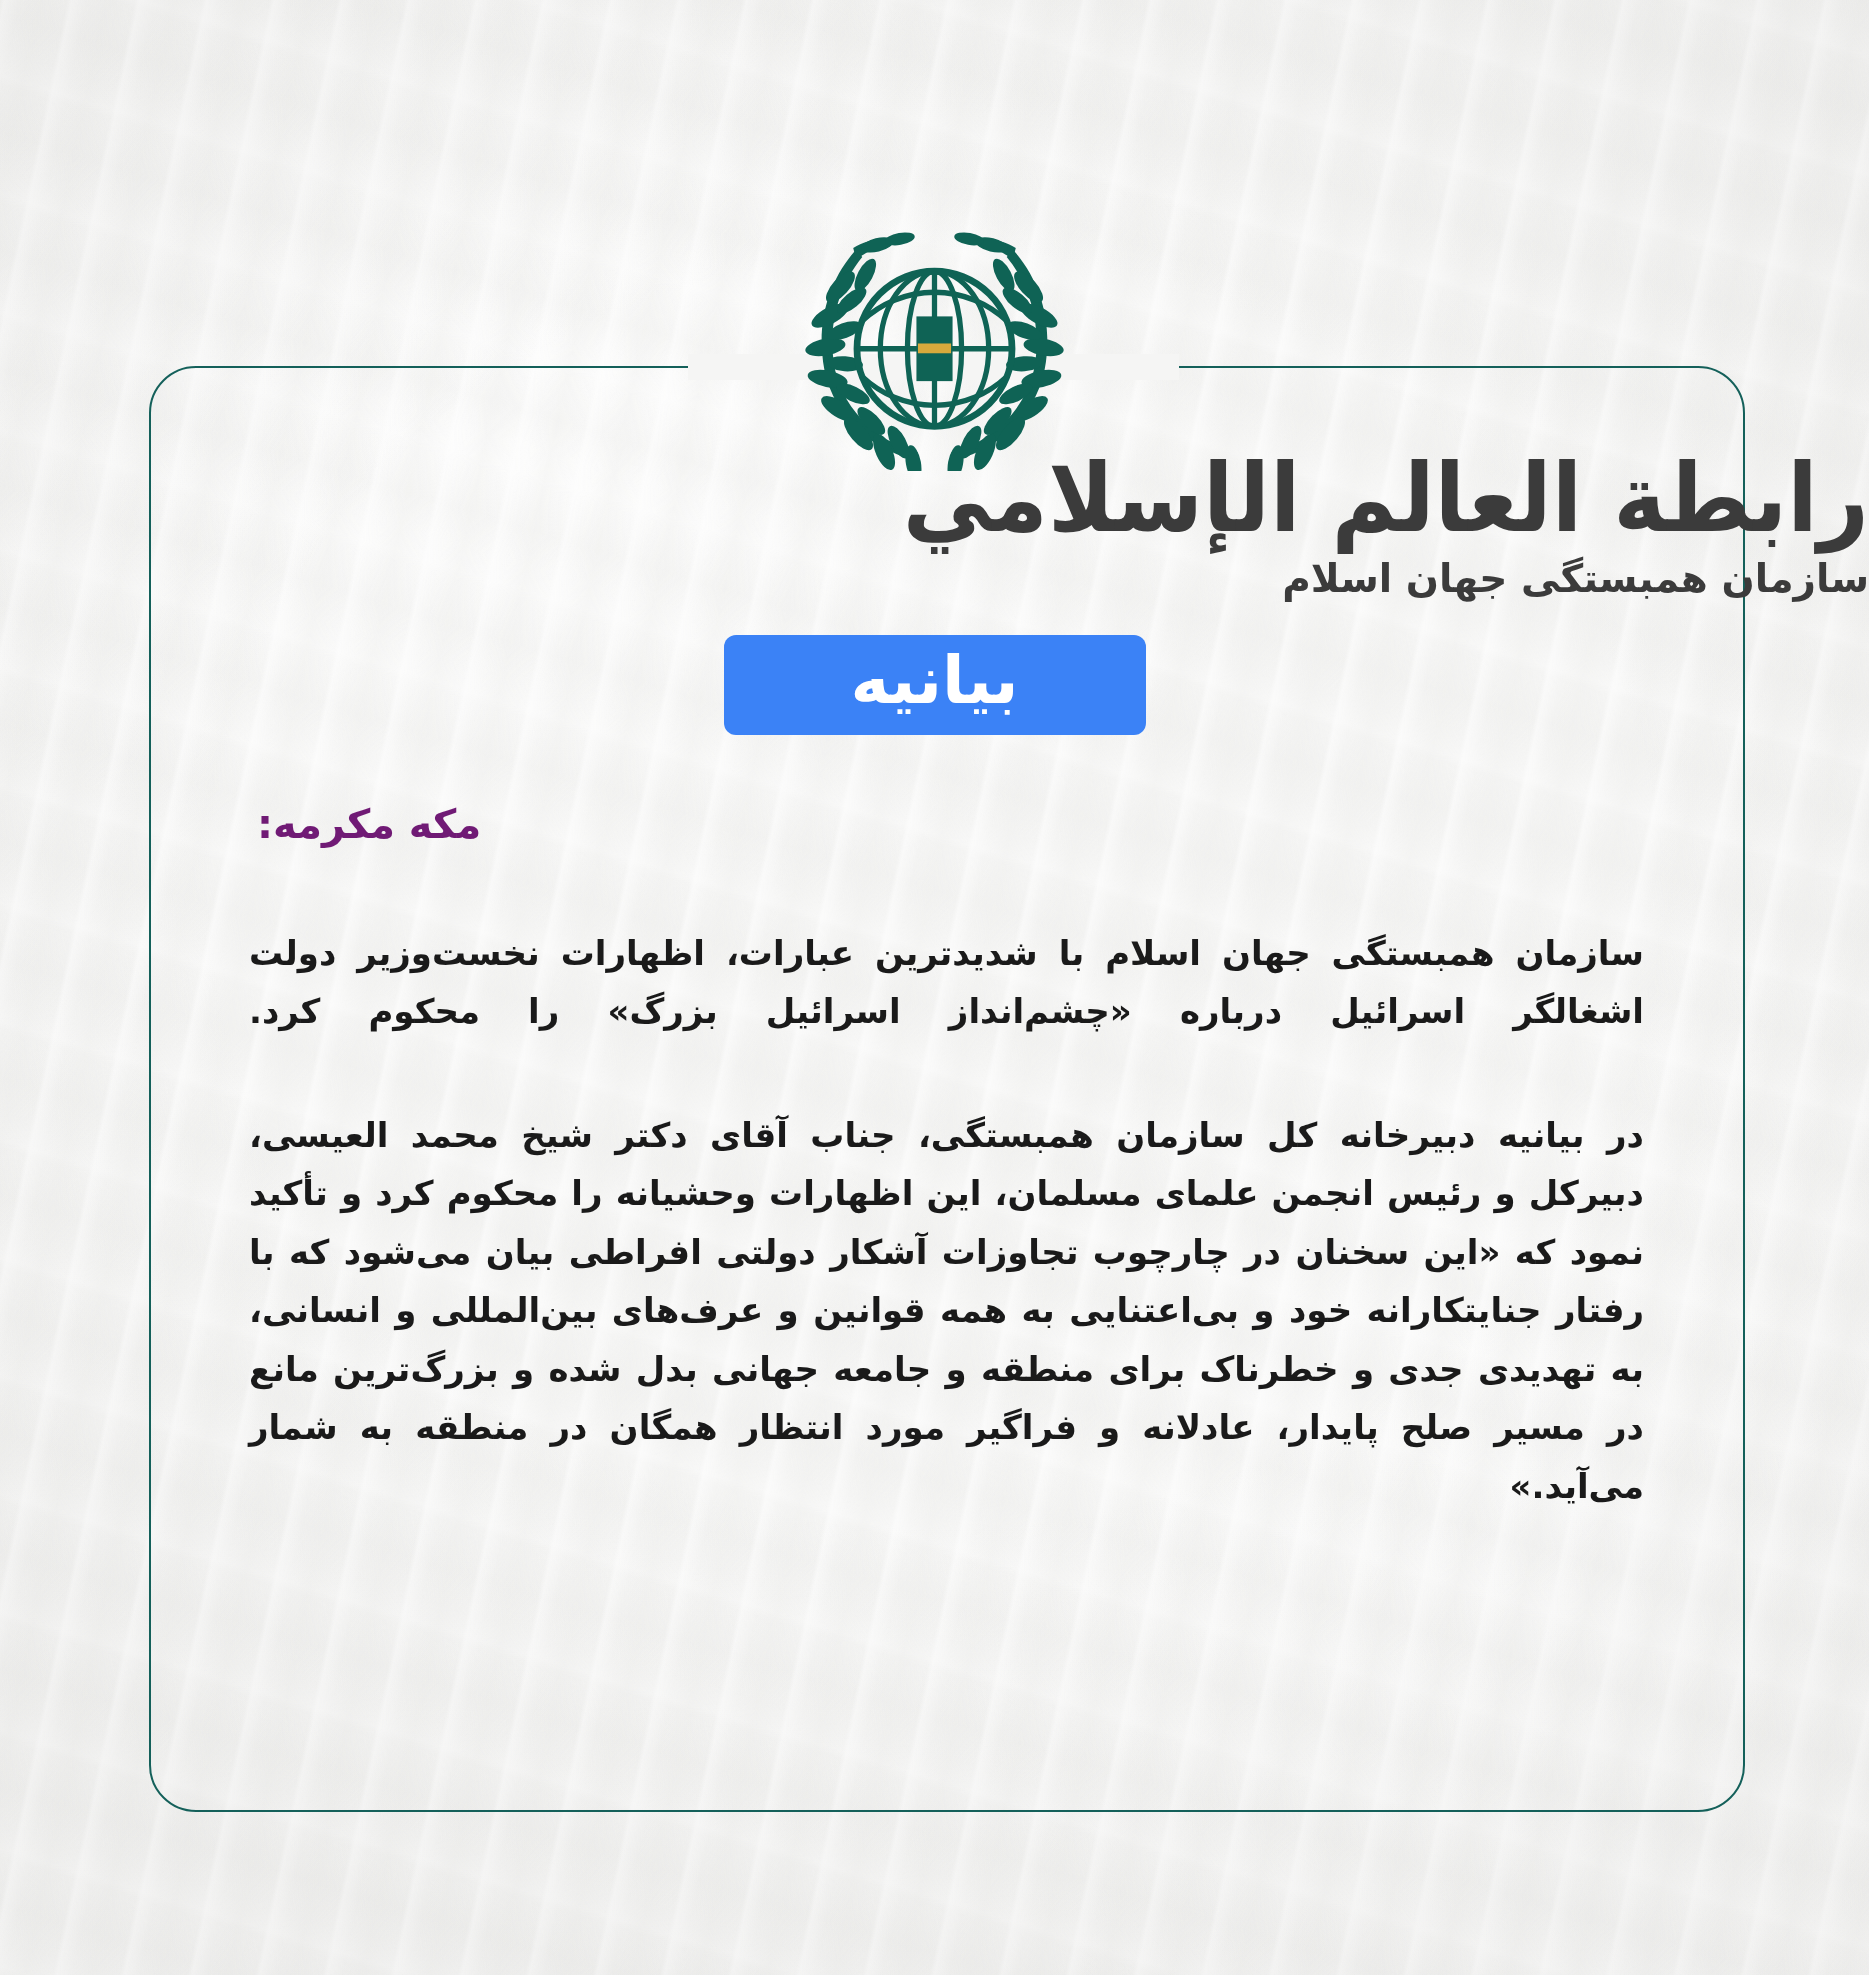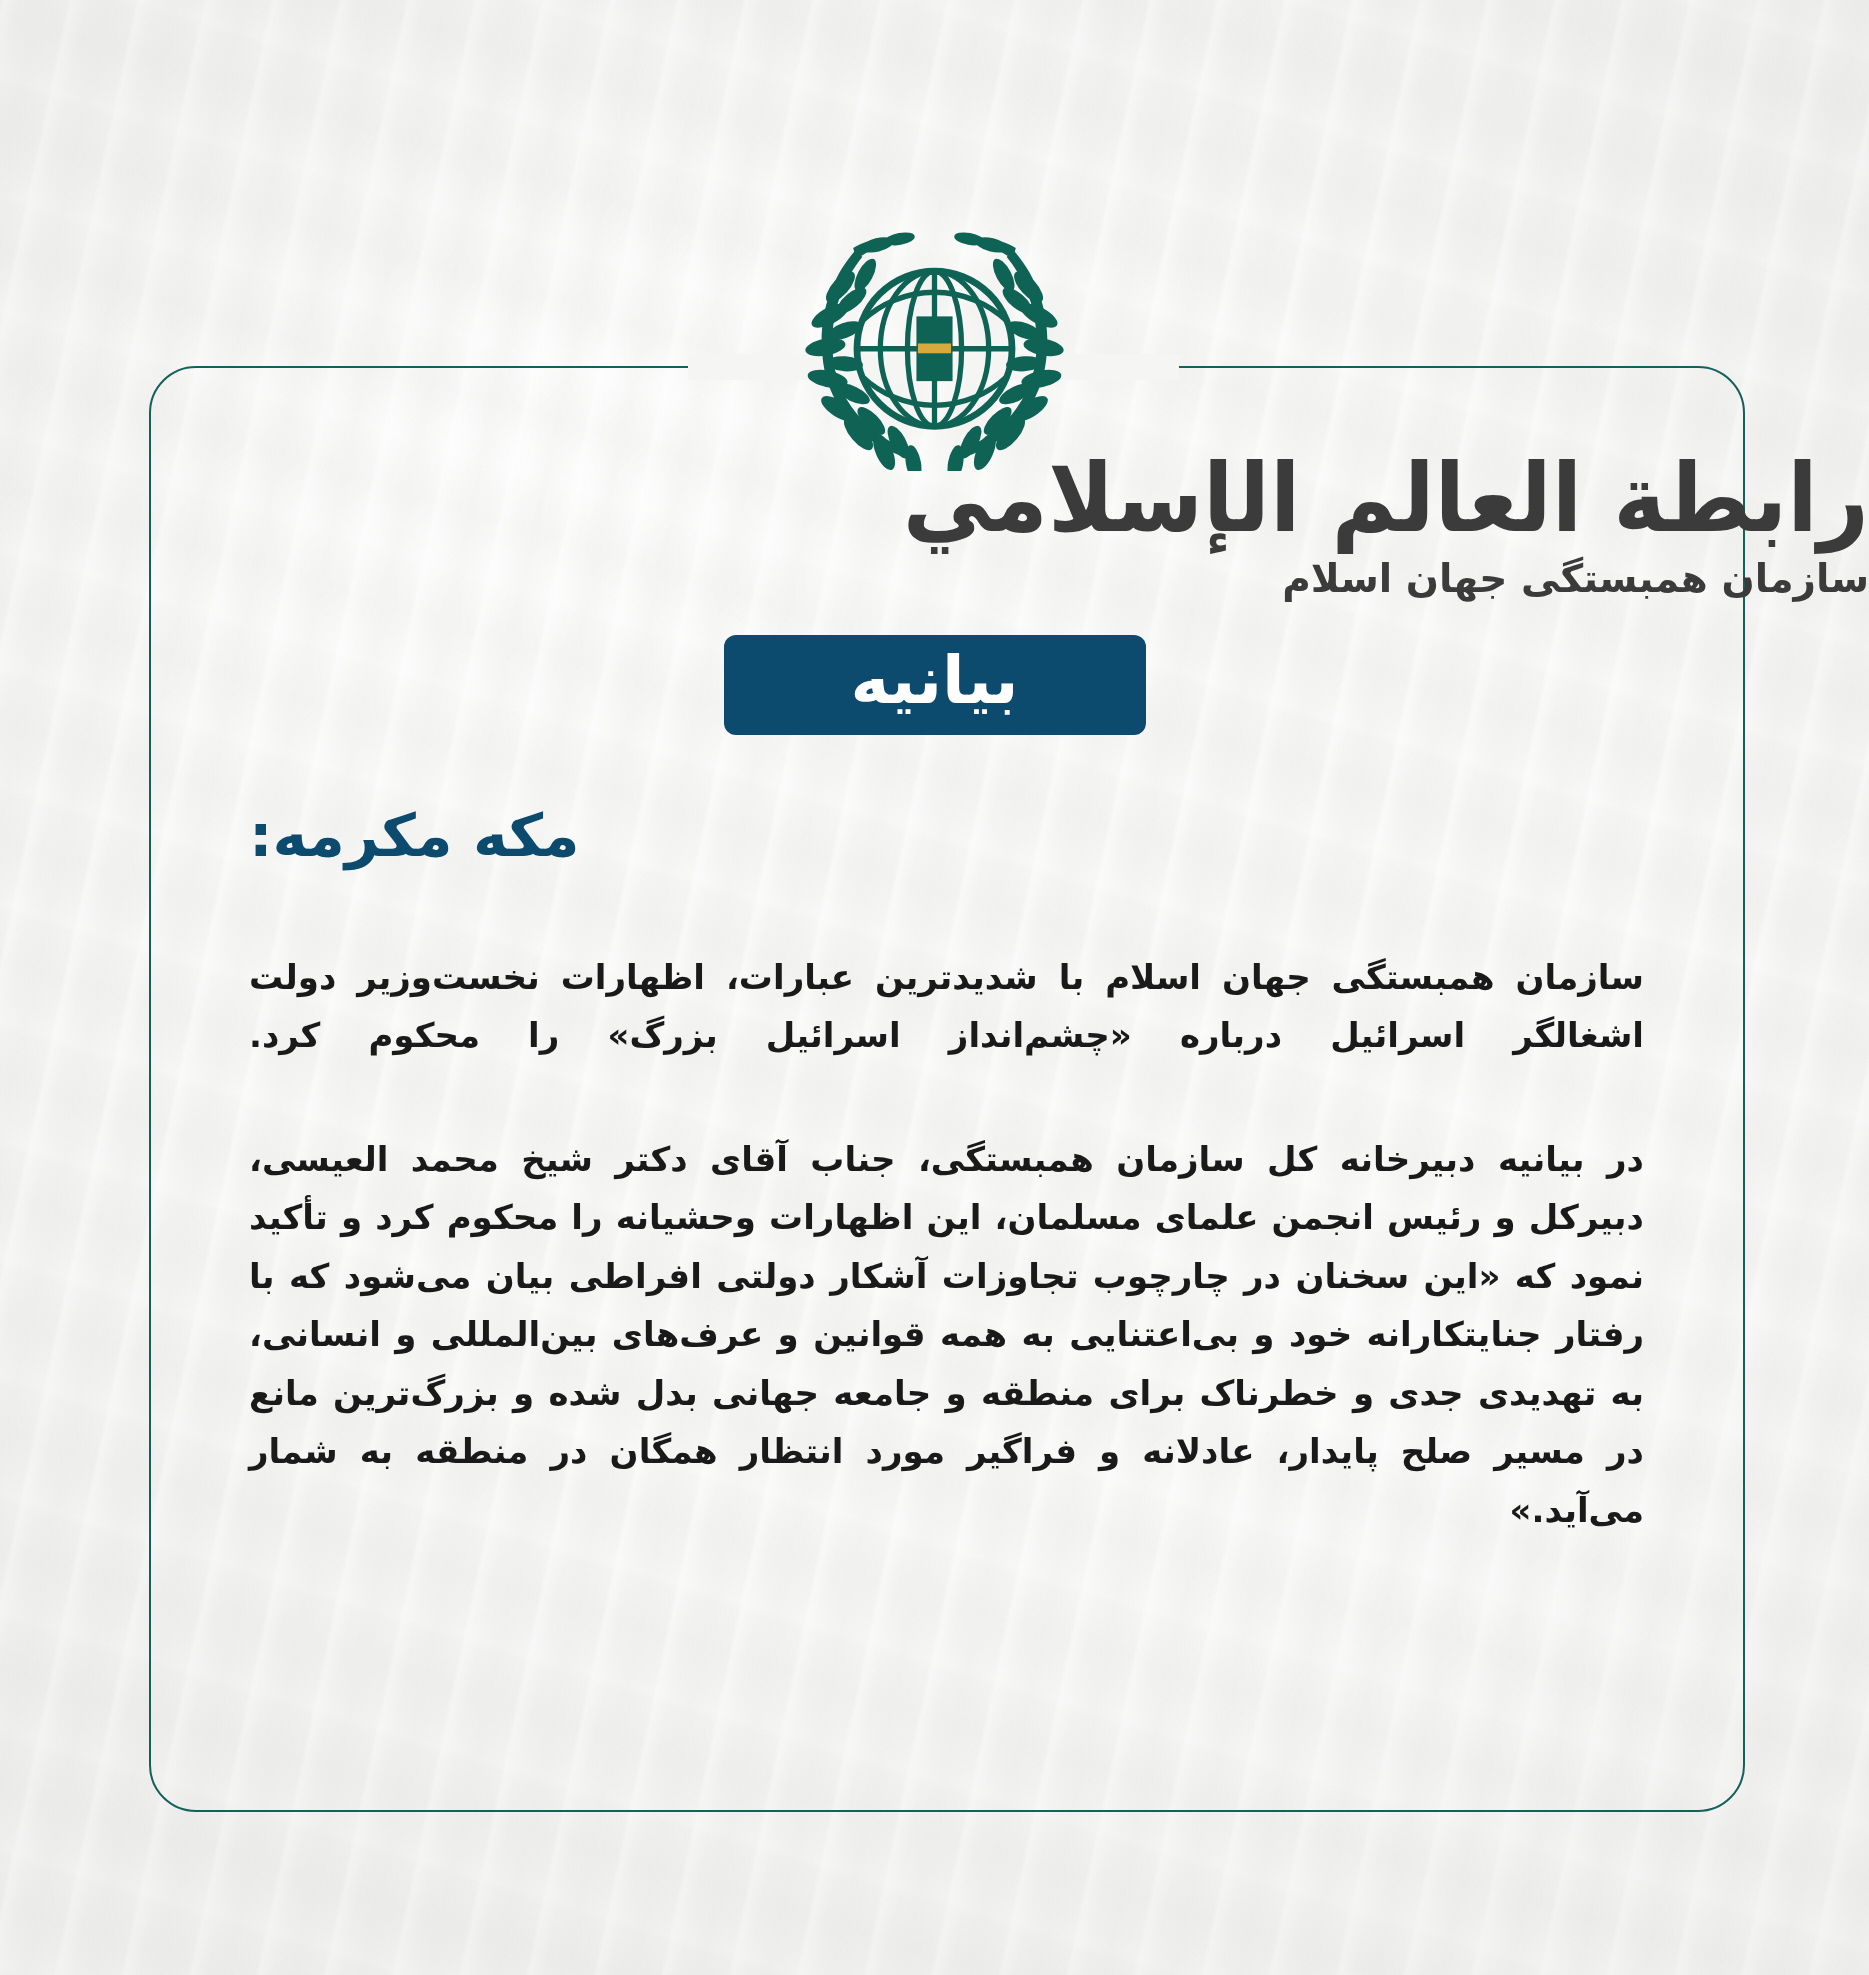--- a/index.html
+++ b/index.html
@@ -109,21 +109,21 @@
   
   .badge-wrap {
     position: absolute;
     left: 0; right: 0;
     top: 635px;
     display: flex;
     justify-content: center;
     z-index: 3;
   }
   .badge {
-    background: #0c4a6e;
+    background: #3b82f6;
     color: #ffffff;
     width: 422px;
     height: 100px;
     border-radius: 12px;
     display: flex;
     align-items: center;
     justify-content: center;
     font-size: 66px;
     font-weight: 700;
     line-height: 1;
@@ -141,24 +141,24 @@
     width: 1395px;
     direction: rtl;
     text-align: justify;
     text-align-last: justify;
     z-index: 3;
     color: #1c1c1c;
   }
   .dateline {
     text-align: left;
     text-align-last: left;
-    font-size: 59px;
-    font-weight: 700;
-    color: #0c4a6e;
-    margin: 0 0 75px 0;
+    font-size: 40px;
+    font-weight: 700;
+    color: #701a75;
+    margin: 0 0 75px 8px;
     line-height: 1.25;
     direction: rtl;
   }
   p.para {
     margin: 0 0 65px 0;
     font-size: 34px;
     line-height: 1.72;
     font-weight: 600;
     color: #1a1a1a;
     text-align: justify;

